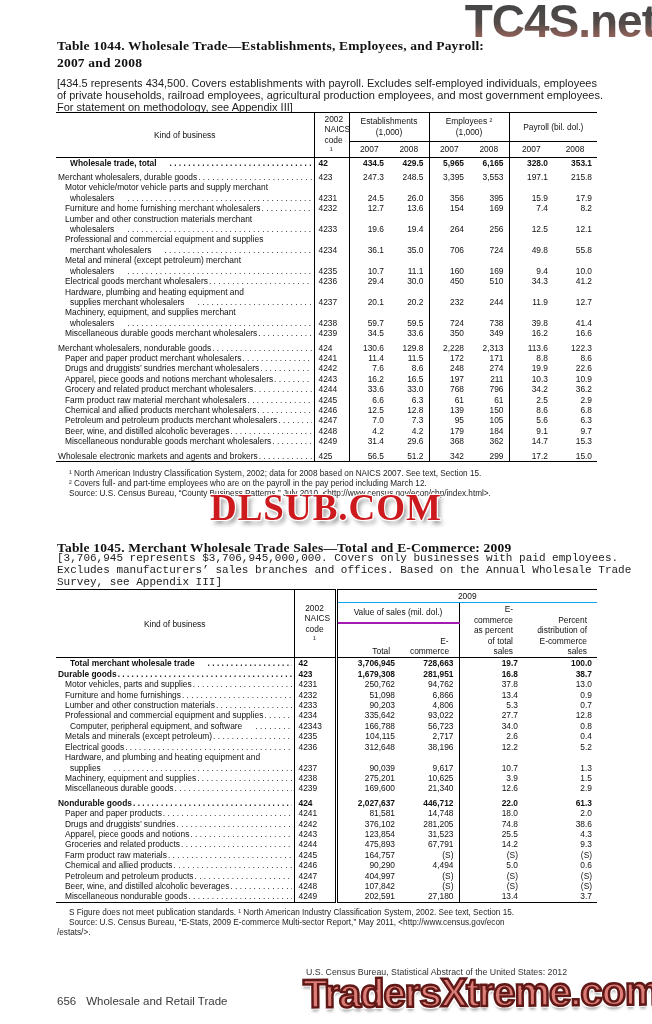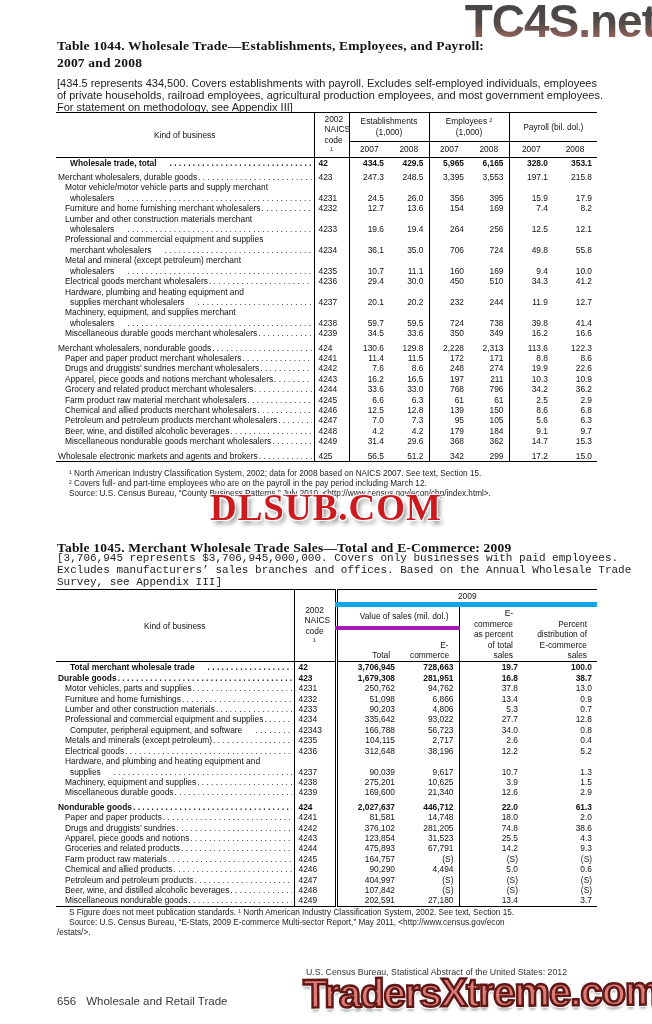--- a/index.html
+++ b/index.html
@@ -25,22 +25,22 @@
   }
   table.stat th{font-weight:normal;padding:1px 10px;}
   .kob-h{text-align:center;vertical-align:middle;}
   .naics-h{text-align:center;vertical-align:middle;border-left:1px solid #000;border-right:1px solid #000;}
   #t1045 .naics-h{border-right:3px double #000;}
   .grp{text-align:center;vertical-align:middle;border-bottom:1px solid #000;}
   .grp.sepl{border-left:1px solid #000;}
   .yr{text-align:center;}
   .yr.sepl{border-left:1px solid #000;}
   .hb{border-bottom:1.5px solid #000 !important;}
-  .y2009{text-align:center;border-bottom:5px solid #0ea5e9;}
-  .vos{text-align:right;vertical-align:middle;border-bottom:4px solid #a21caf;border-right:1px solid #000;}
+  .y2009{text-align:center;border-bottom:1px solid #0ea5e9;}
+  .vos{text-align:center;vertical-align:middle;border-bottom:2px solid #a21caf;border-right:1px solid #000;}
   .pct{text-align:right;vertical-align:bottom;padding:1px 3px 2px 2px;}
   .sub{text-align:right;vertical-align:bottom;padding-right:3px;}
   .sub.sepr{border-right:1px solid #000;}
   tbody td{vertical-align:bottom;padding:0;}
   td.kob{padding:0;}
   .ln{display:flex;align-items:baseline;}
   .lt{white-space:nowrap;}
   .ldr{flex:1 1 auto;overflow:hidden;white-space:nowrap;color:#222;margin:0 2px 0 1px;}
   .ldr::after{content:" . . . . . . . . . . . . . . . . . . . . . . . . . . . . . . . . . . . . . . . . . . . . . . . . . . . . . . . . . . . . . . . . . . . . . . . . . . . .";}
   .i0{padding-left:2px;}

